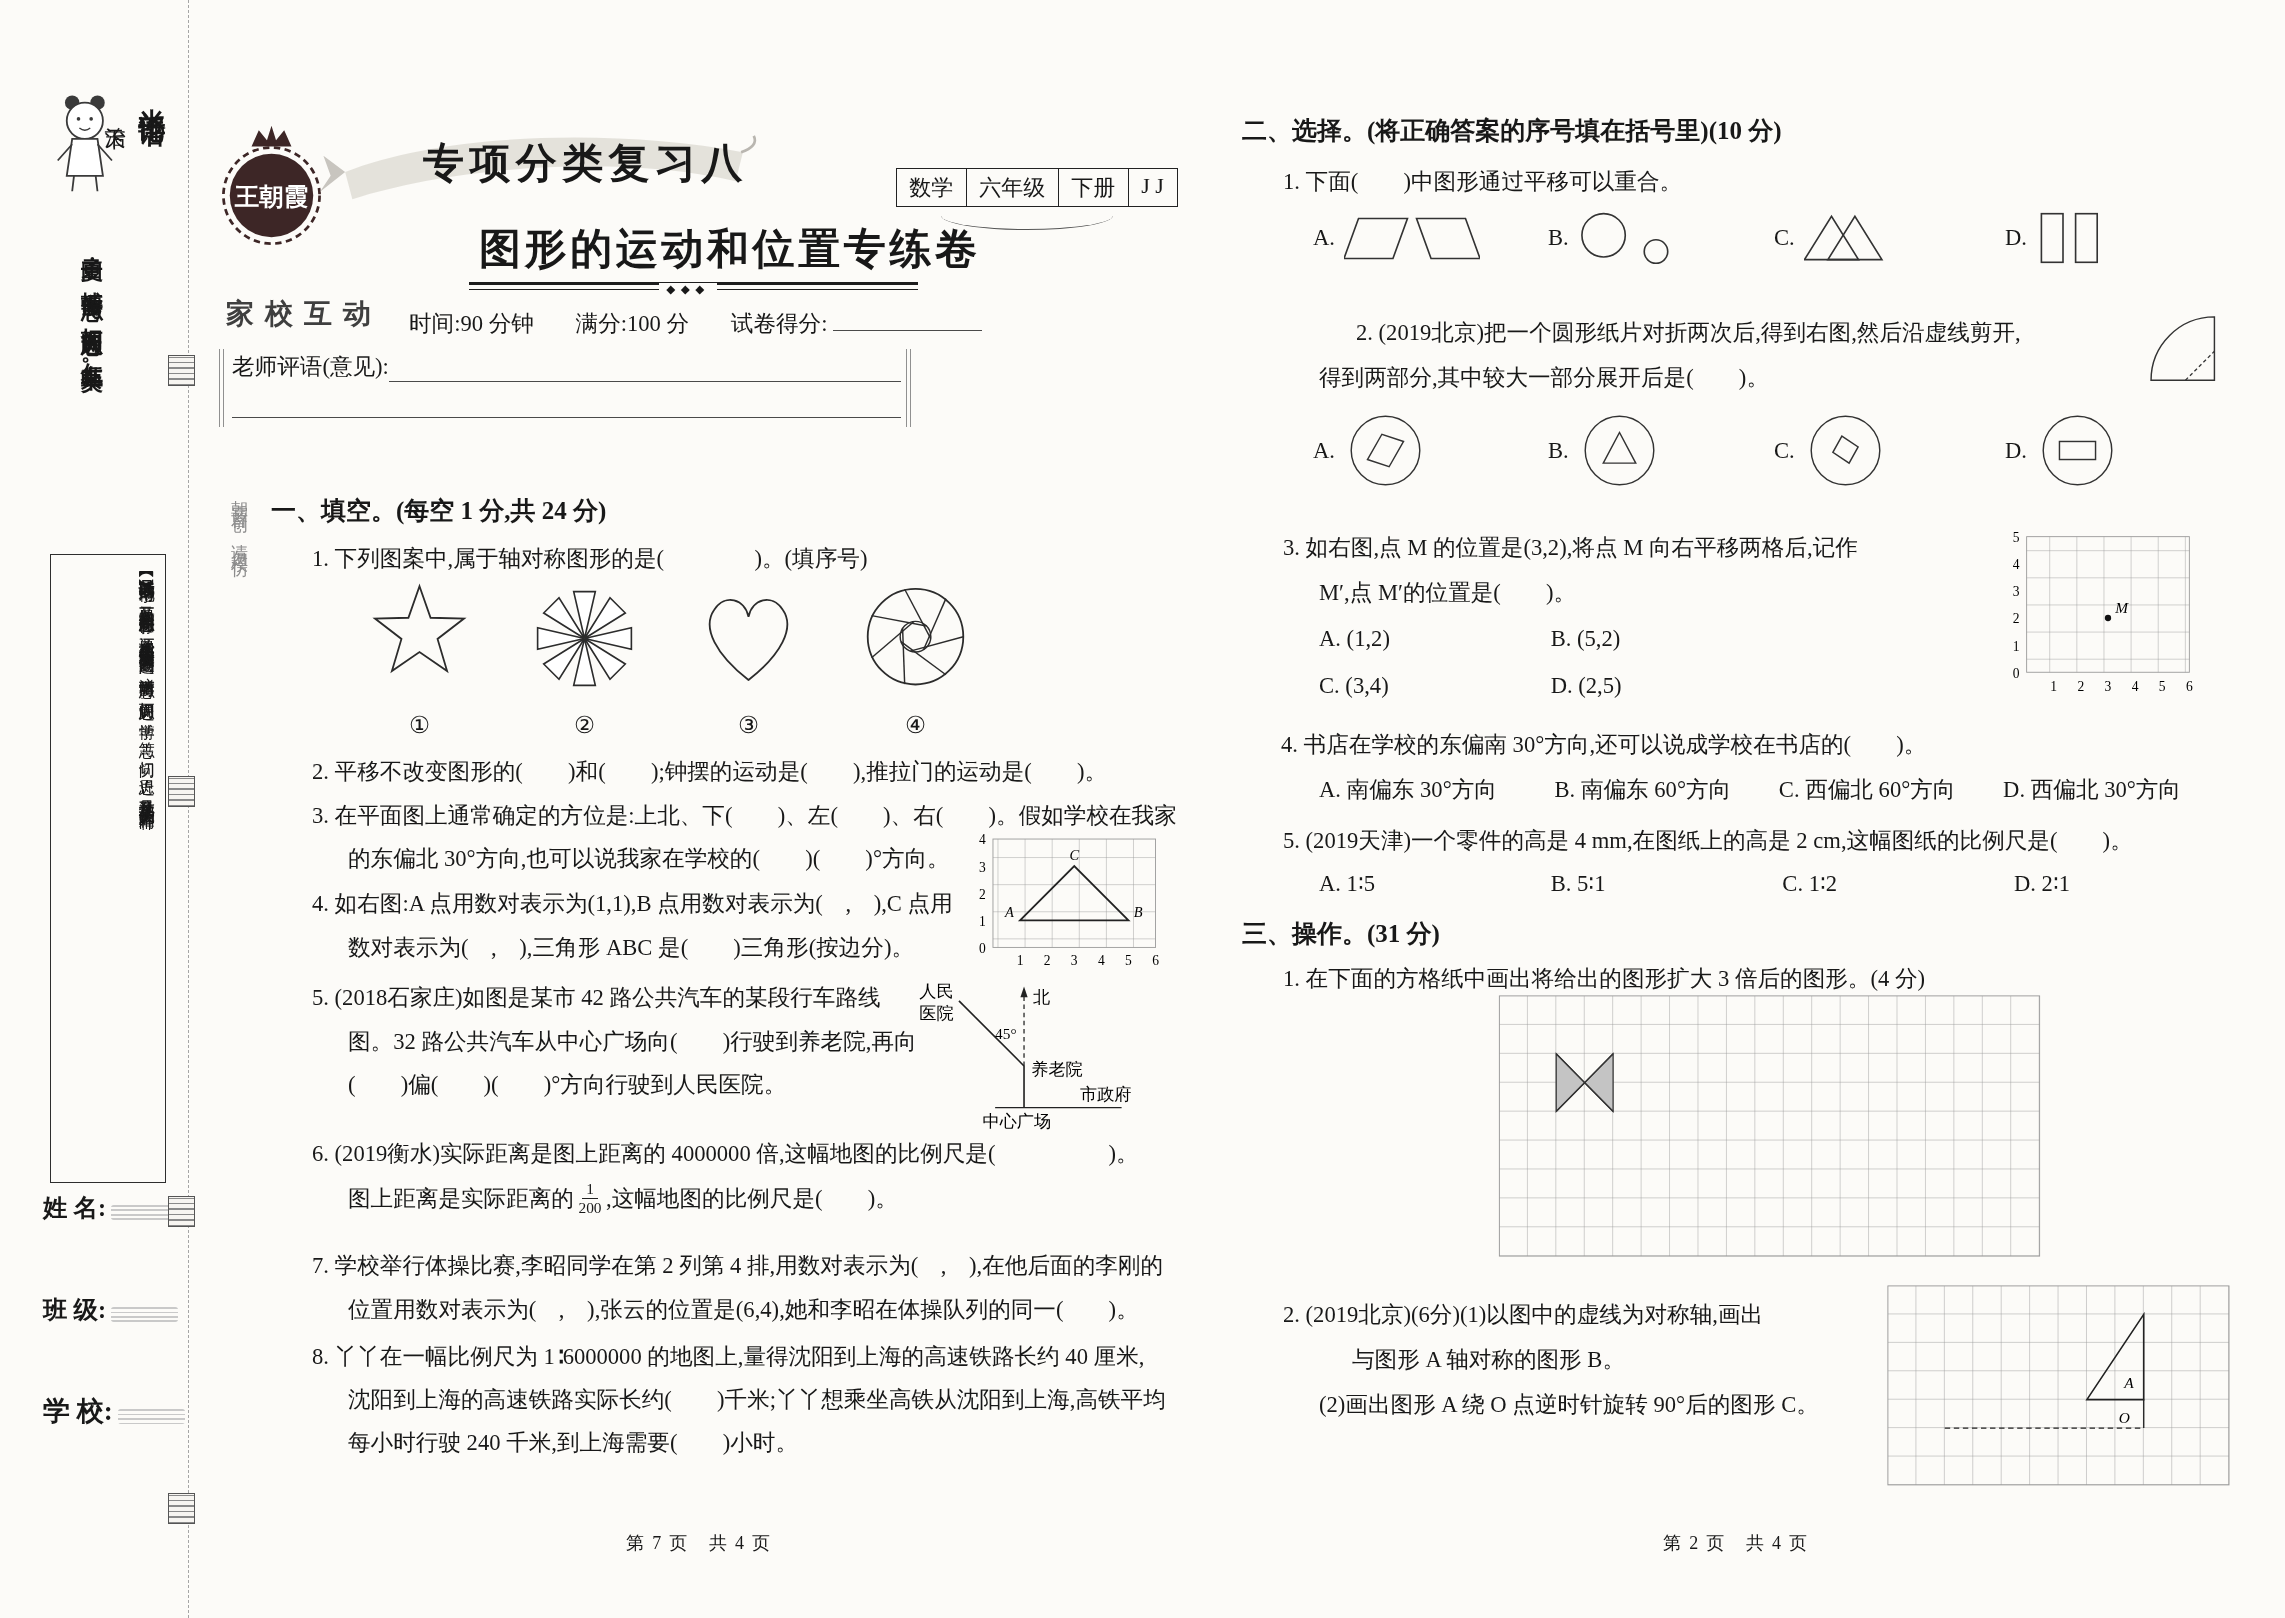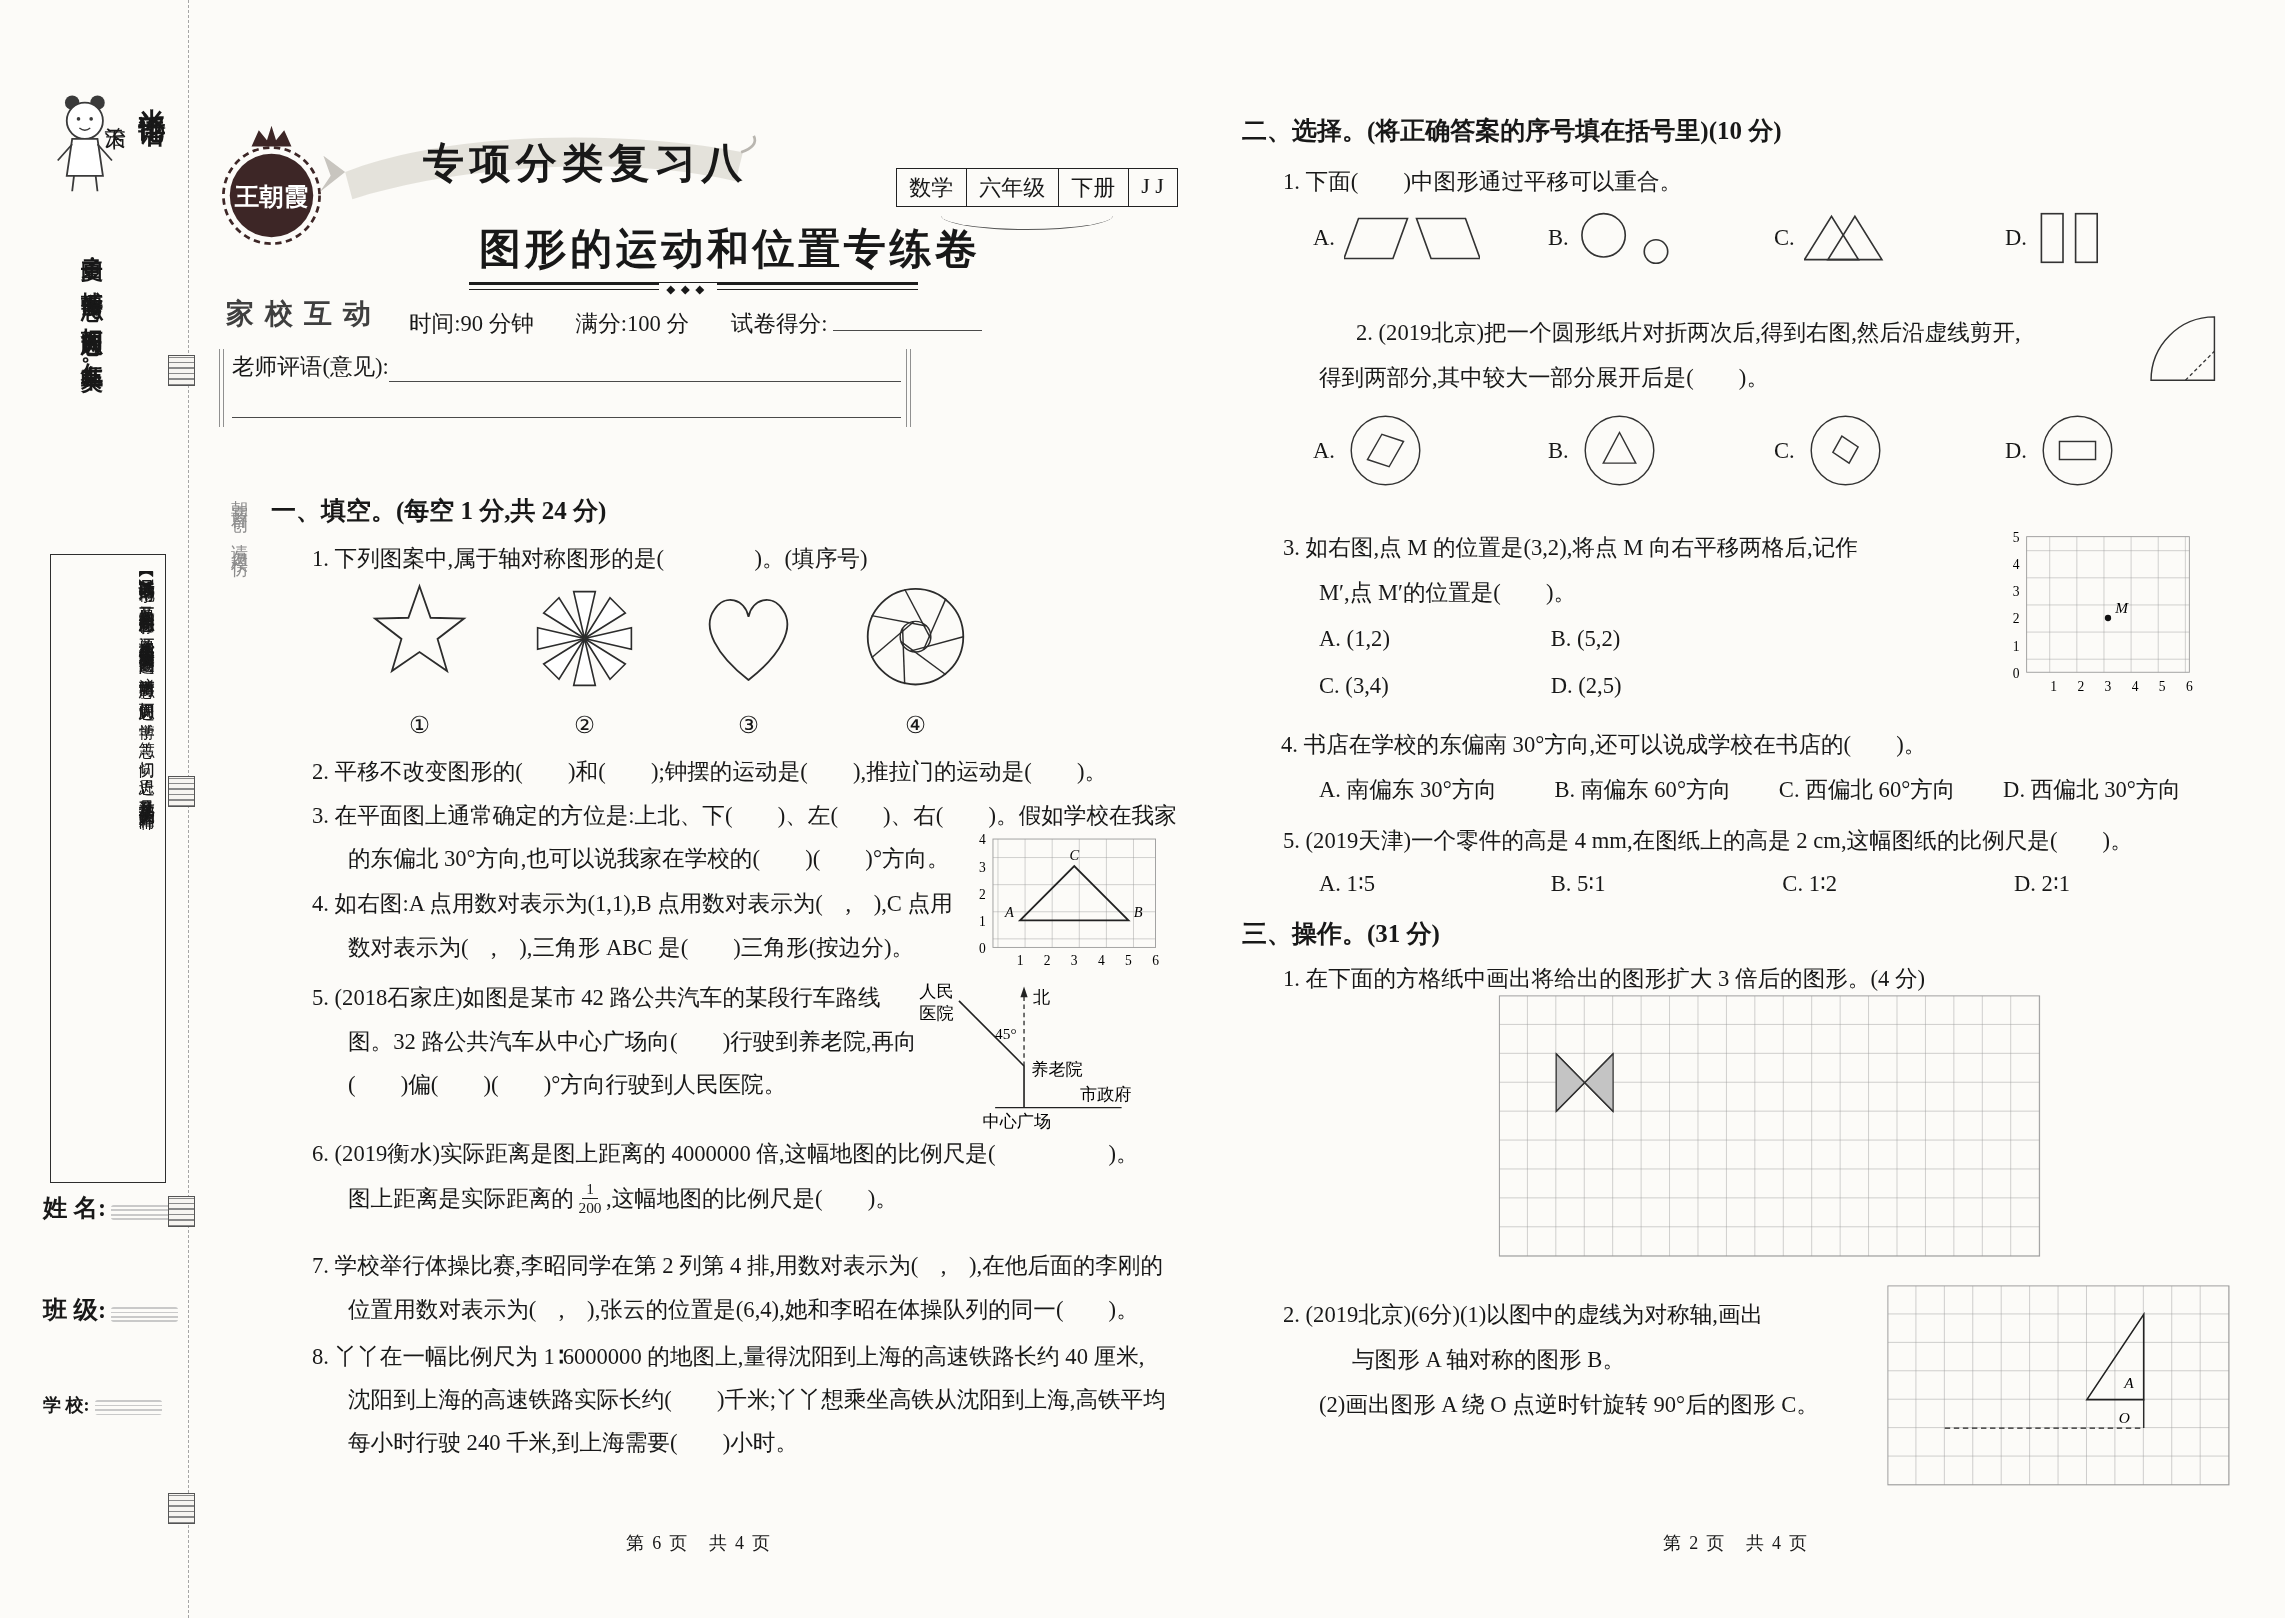--- a/index.html
+++ b/index.html
@@ -46,21 +46,21 @@
   <div class="abs vt bold" style="left:134px;top:87px;height:172px;font-size:27px;letter-spacing:3.6px">半部论语</div>
   <div class="abs vt" style="left:101px;top:110px;height:136px;font-size:21px;letter-spacing:2.7px">治天下</div>
   <div class="abs vt bold" style="left:76px;top:242px;height:303px;font-size:22px;line-height:1.5;letter-spacing:1.8px">子夏曰:博学而笃志,切问而近思,仁在其中矣。</div>
 
   <div class="abs" style="left:50px;top:554px;width:116px;height:629px;border:1.8px solid #2e2e2e;padding:11px 6.3px">
     <div class="vt" style="height:100%;width:100%;font-size:16px;line-height:1.5;letter-spacing:0.9px"><span class="bold">【品读】</span><span>既要广博地学习,又要树立和坚守一定的志向和目标,还要多想当前与自己所学密切相关而没有弄清楚的问题,这叫博学而笃志,切问而近思。博学、笃志、切问、近思,这是孔子及其弟子关于仁的又一种阐释。</span></div>
   </div>
 
   <div class="abs nw" style="left:43px;top:1192px"><span class="bold" style="font-size:24.4px">姓 名:</span><span class="blankbar"></span></div>
   <div class="abs nw" style="left:43px;top:1294px"><span class="bold" style="font-size:24.4px">班 级:</span><span class="blankbar"></span></div>
-  <div class="abs nw" style="left:43px;top:1393px"><span class="bold" style="font-size:18px">学 校:</span><span class="blankbar"></span></div>
+  <div class="abs nw" style="left:43px;top:1393px"><span class="bold" style="font-size:27px">学 校:</span><span class="blankbar"></span></div>
 
   <div class="abs" style="left:188px;top:0;height:1618px;width:0;border-left:1.8px dashed #a5a5a5"></div>
   <div class="abs stamp" style="left:168px;top:355px"></div>
   <div class="abs stamp" style="left:168px;top:776px"></div>
   <div class="abs stamp" style="left:168px;top:1196px"></div>
   <div class="abs stamp" style="left:168px;top:1493px"></div>
   <div class="abs vt" style="left:228px;top:487px;height:289px;font-size:17px;letter-spacing:5.4px;color:#8c8c8c">朝霞首创　请勿模仿</div>
 
   <div>
 
@@ -205,21 +205,21 @@
         <span>200</span>
       </span>
       <span class="q nw">,这幅地图的比例尺是(　　)。</span>
     </div>
     <div class="abs nw q" style="left:312px;top:1250px">7. 学校举行体操比赛,李昭同学在第 2 列第 4 排,用数对表示为(　,　),在他后面的李刚的</div>
     <div class="abs nw q" style="left:348px;top:1294px">位置用数对表示为(　,　),张云的位置是(6,4),她和李昭在体操队列的同一(　　)。</div>
     <div class="abs nw q" style="left:312px;top:1341px">8. 丫丫在一幅比例尺为 1∶6000000 的地图上,量得沈阳到上海的高速铁路长约 40 厘米,</div>
     <div class="abs nw q" style="left:348px;top:1384px">沈阳到上海的高速铁路实际长约(　　)千米;丫丫想乘坐高铁从沈阳到上海,高铁平均</div>
     <div class="abs nw q" style="left:348px;top:1427px">每小时行驶 240 千米,到上海需要(　　)小时。</div>
 
-    <div class="abs footer" style="left:226px;top:1531px;width:946px">第 6 页　共 4 页</div>
+    <div class="abs footer" style="left:226px;top:1531px;width:946px">第 7 页　共 4 页</div>
   </div>
 
   <div>
 
     <div class="abs sec" style="left:1242px;top:114px">二、选择。(将正确答案的序号填在括号里)(10 分)</div>
     <div class="abs nw q" style="left:1283px;top:166px">1. 下面(　　)中图形通过平移可以重合。</div>
 
     <div class="abs" style="left:1313px;top:210px;width:914px;display:flex">
       <div class="optcell" style="width:235px">
         <span class="q">A.</span>

